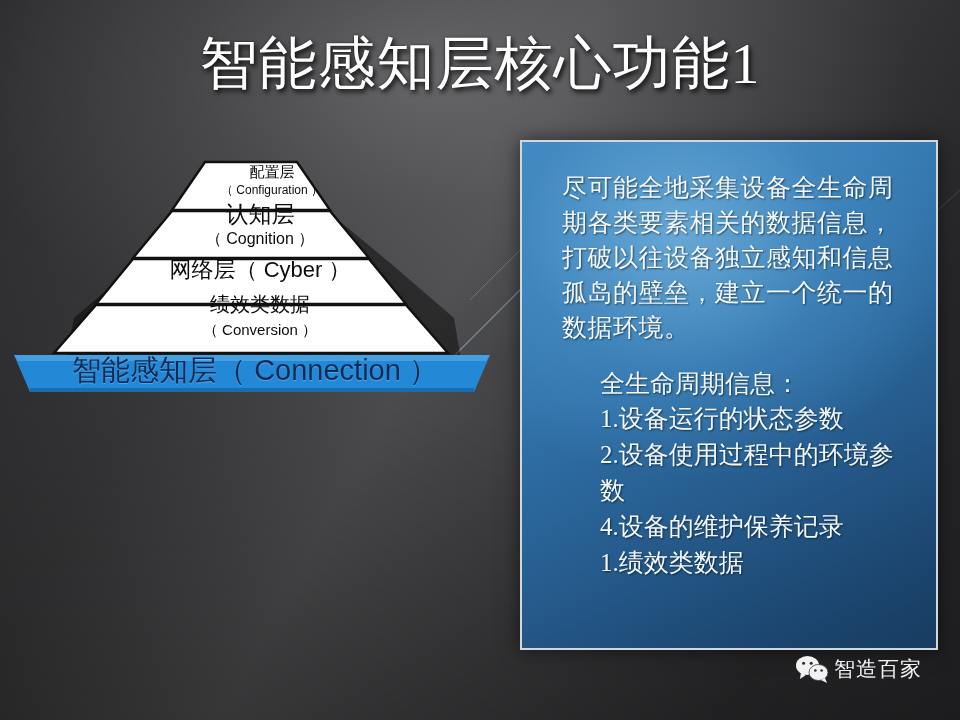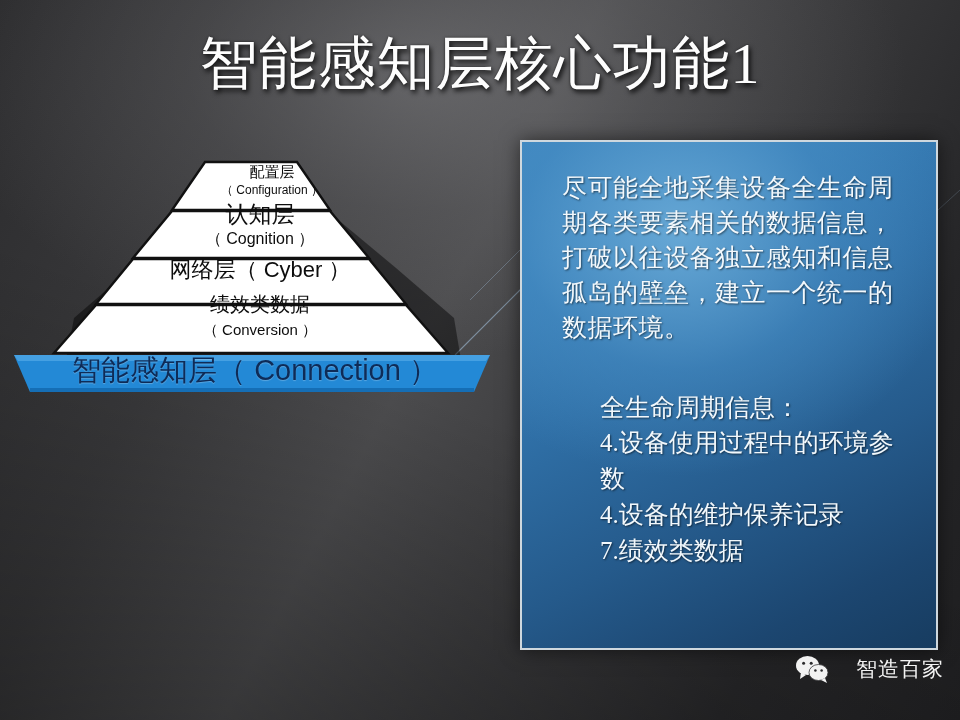--- a/index.html
+++ b/index.html
@@ -96,42 +96,42 @@
     font-size:25px;
     line-height:35px;
     letter-spacing:0.5px;
     text-shadow:1px 1px 2px rgba(0,0,0,0.55);
     padding:0 6px 0 14px;
   }
   .panel-sub {
     font-family:"Liberation Serif", serif;
     font-size:25px;
     line-height:35px;
-    margin-top:45px;
+    margin-top:21px;
     padding-left:52px;
     text-shadow:1px 1px 2px rgba(0,0,0,0.55);
   }
   .panel-list {
     list-style:none;
     font-family:"Liberation Serif", serif;
     font-size:25px;
     line-height:36px;
     padding-left:52px;
     text-shadow:1px 1px 2px rgba(0,0,0,0.55);
   }
   .panel-list li { white-space:normal; }
 
   
   .watermark {
     position:absolute;
     left:795px; top:655px;
     z-index:7;
     display:flex;
     align-items:center;
-    gap:27px;
+    gap:5px;
   }
   .wechat-icon { width:34px; height:28px; flex:0 0 auto; }
   .wm-text {
     font-family:"Liberation Sans", sans-serif;
     font-size:21px;
     color:#f4f4f4;
     letter-spacing:1px;
     white-space:nowrap;
   }
 </style>
@@ -181,23 +181,24 @@
       <span class="cn">绩效类数据</span>
       <span class="en">（ Conversion ）</span>
     </div>
     <div class="lbl lbl-conn">智能感知层（ Connection ）</div>
   </div>
 
   <div class="panel">
     <div class="panel-para">尽可能全地采集设备全生命周期各类要素相关的数据信息，打破以往设备独立感知和信息孤岛的壁垒，建立一个统一的数据环境。</div>
     <div class="panel-sub">全生命周期信息：</div>
     <ul class="panel-list">
-      <li>4.设备使用过程中的环境参数</li>
+      <li>1.设备运行的状态参数</li>
+      <li>2.设备使用过程中的环境参数</li>
       <li>4.设备的维护保养记录</li>
-      <li>7.绩效类数据</li>
+      <li>1.绩效类数据</li>
     </ul>
   </div>
 
   <div class="watermark">
     <svg class="wechat-icon" viewBox="0 0 34 28">
       <ellipse cx="12.5" cy="10.5" rx="11.5" ry="9.5" fill="#f2f2f2"></ellipse>
       <polygon points="6,17 5,24 11,20" fill="#f2f2f2"></polygon>
       <circle cx="8.6" cy="8.2" r="1.5" fill="#2a2a2c"></circle>
       <circle cx="16.2" cy="8.2" r="1.5" fill="#2a2a2c"></circle>
       <ellipse cx="23.5" cy="17.5" rx="9.5" ry="8" fill="#f2f2f2" stroke="#3a3a3c" stroke-width="0.8"></ellipse>

